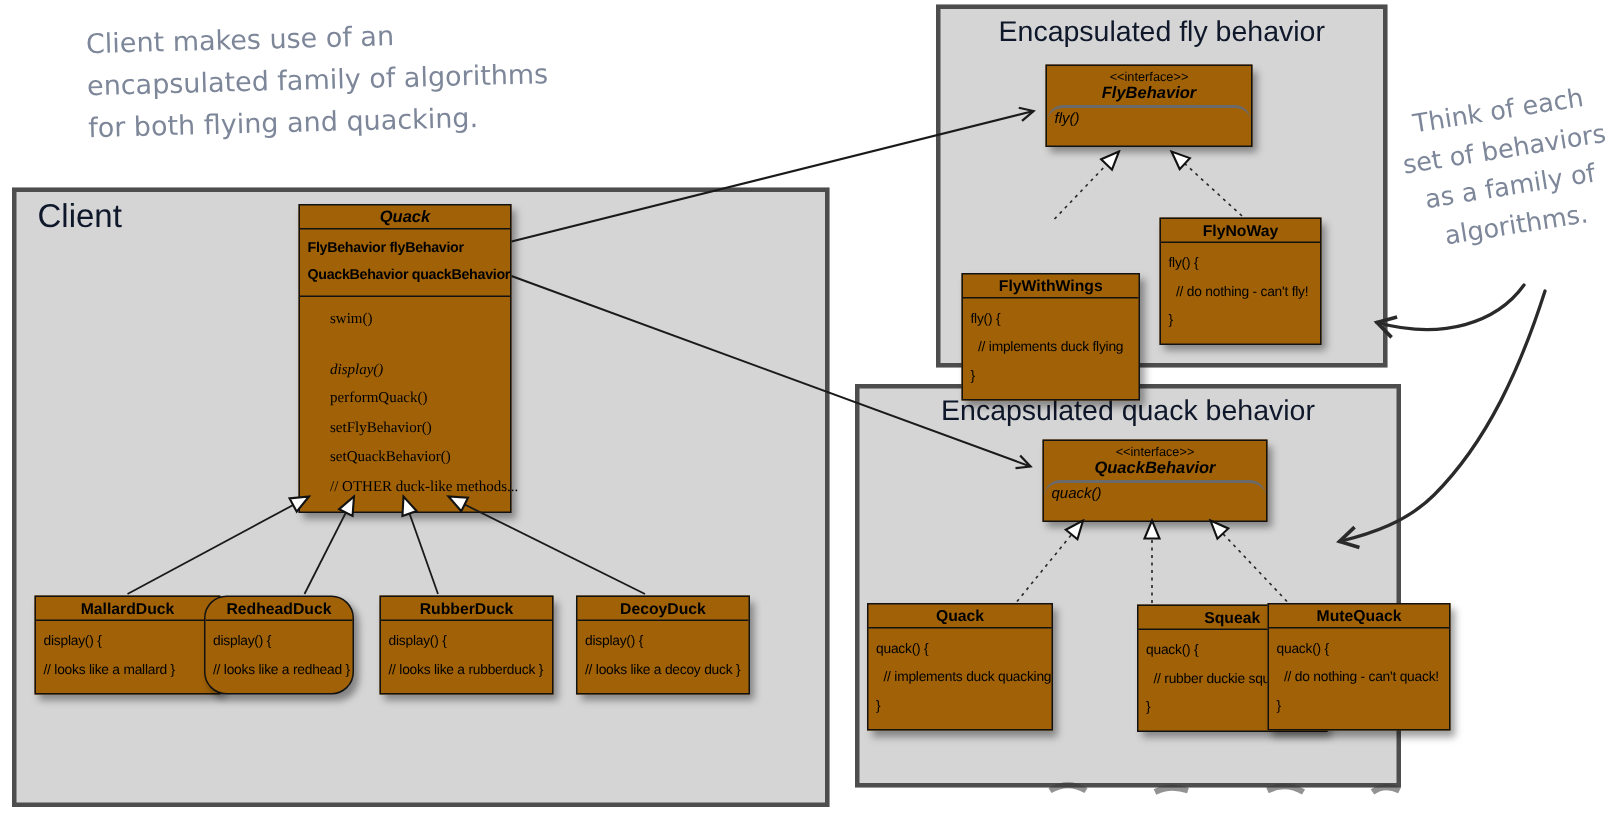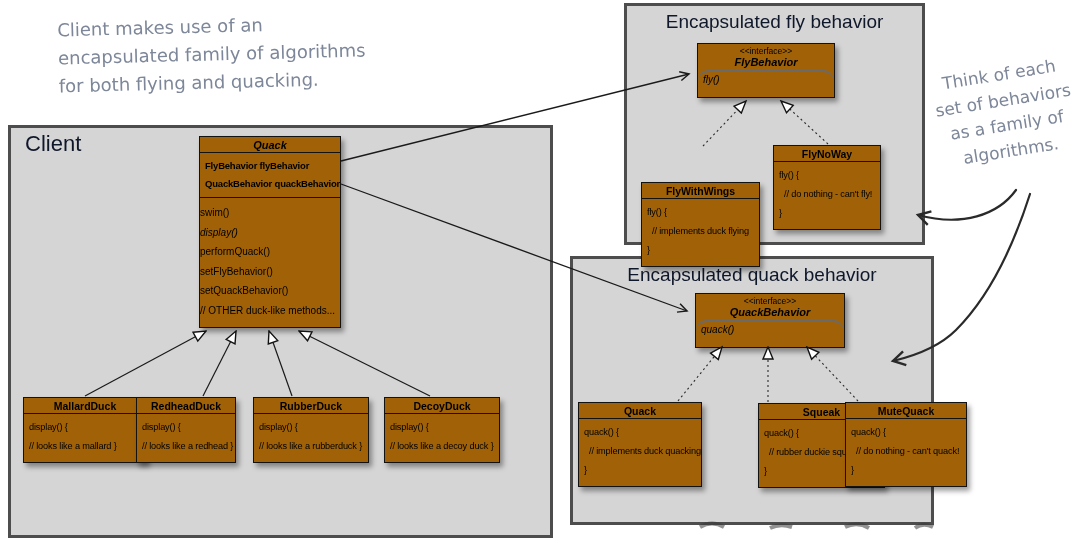--- a/index.html
+++ b/index.html
@@ -13,23 +13,23 @@
   .center-heading{left:0;right:0;top:5px;text-align:center;font-size:19px;}
 
   
   .uml-box{position:absolute;background:#a16207;border:1.4px solid #121212;
            box-shadow:3px 4px 5px rgba(0,0,0,.38);z-index:2;box-sizing:border-box;}
   .uml-title{text-align:center;font-weight:bold;font-size:10.5px;padding:2px 2px 1px;
              border-bottom:1.4px solid #121212;white-space:nowrap;}
   .duck-box .uml-title{font-style:italic;font-size:11px;}
   .uml-attrs{border-bottom:1.4px solid #121212;padding:4px 5px;}
   .uml-attrs .line{font-weight:bold;font-size:9.5px;line-height:1.9;white-space:nowrap;letter-spacing:-0.2px;}
-  .uml-methods{padding:5px 0 7px;}
+  .uml-methods{padding:5px 20px 7px;font-family:Liberation Serif, serif;}
   .uml-methods .line{font-size:10px;line-height:1.95;white-space:nowrap;}
-  .duck-box .uml-methods .line:nth-child(2){font-style:italic;}
+  .duck-box .uml-methods .line:nth-child(2){font-style:italic;margin-top:14px;}
   .uml-body{padding:4px 5px 6px;}
   .uml-body .line{font-size:9.2px;line-height:2.05;white-space:nowrap;letter-spacing:-0.15px;}
   .impl3 .uml-body .line:nth-child(2){padding-left:5px;}
 
   
   .iface .stereo{text-align:center;font-size:8.5px;padding-top:2px;white-space:nowrap;}
   .iface .iname{text-align:center;font-size:11px;font-weight:bold;font-style:italic;
                 padding-bottom:2px;white-space:nowrap;}
   .iface .imethods{border-top:2.2px solid #6a6a6a;padding:2px 5px 12px;border-radius:11px;}
   .iface .imethods .line{font-style:italic;font-size:10px;white-space:nowrap;}
@@ -88,21 +88,21 @@
     </div>
   </div>
 
   <div class="uml-box" style="left:23px;top:397px;width:124px;min-height:66px;">
     <div class="uml-title">MallardDuck</div>
     <div class="uml-body">
       <div class="line">display() {</div>
       <div class="line">// looks like a mallard }</div>
     </div>
   </div>
-  <div class="uml-box" style="left:136px;top:397px;width:100px;min-height:66px;">
+  <div class="uml-box" style="left:136px;top:397px;width:100px;min-height:66px;border-radius:15px;">
     <div class="uml-title">RedheadDuck</div>
     <div class="uml-body">
       <div class="line">display() {</div>
       <div class="line">// looks like a redhead }</div>
     </div>
   </div>
   <div class="uml-box" style="left:253px;top:397px;width:116px;min-height:66px;">
     <div class="uml-title">RubberDuck</div>
     <div class="uml-body">
       <div class="line">display() {</div>

